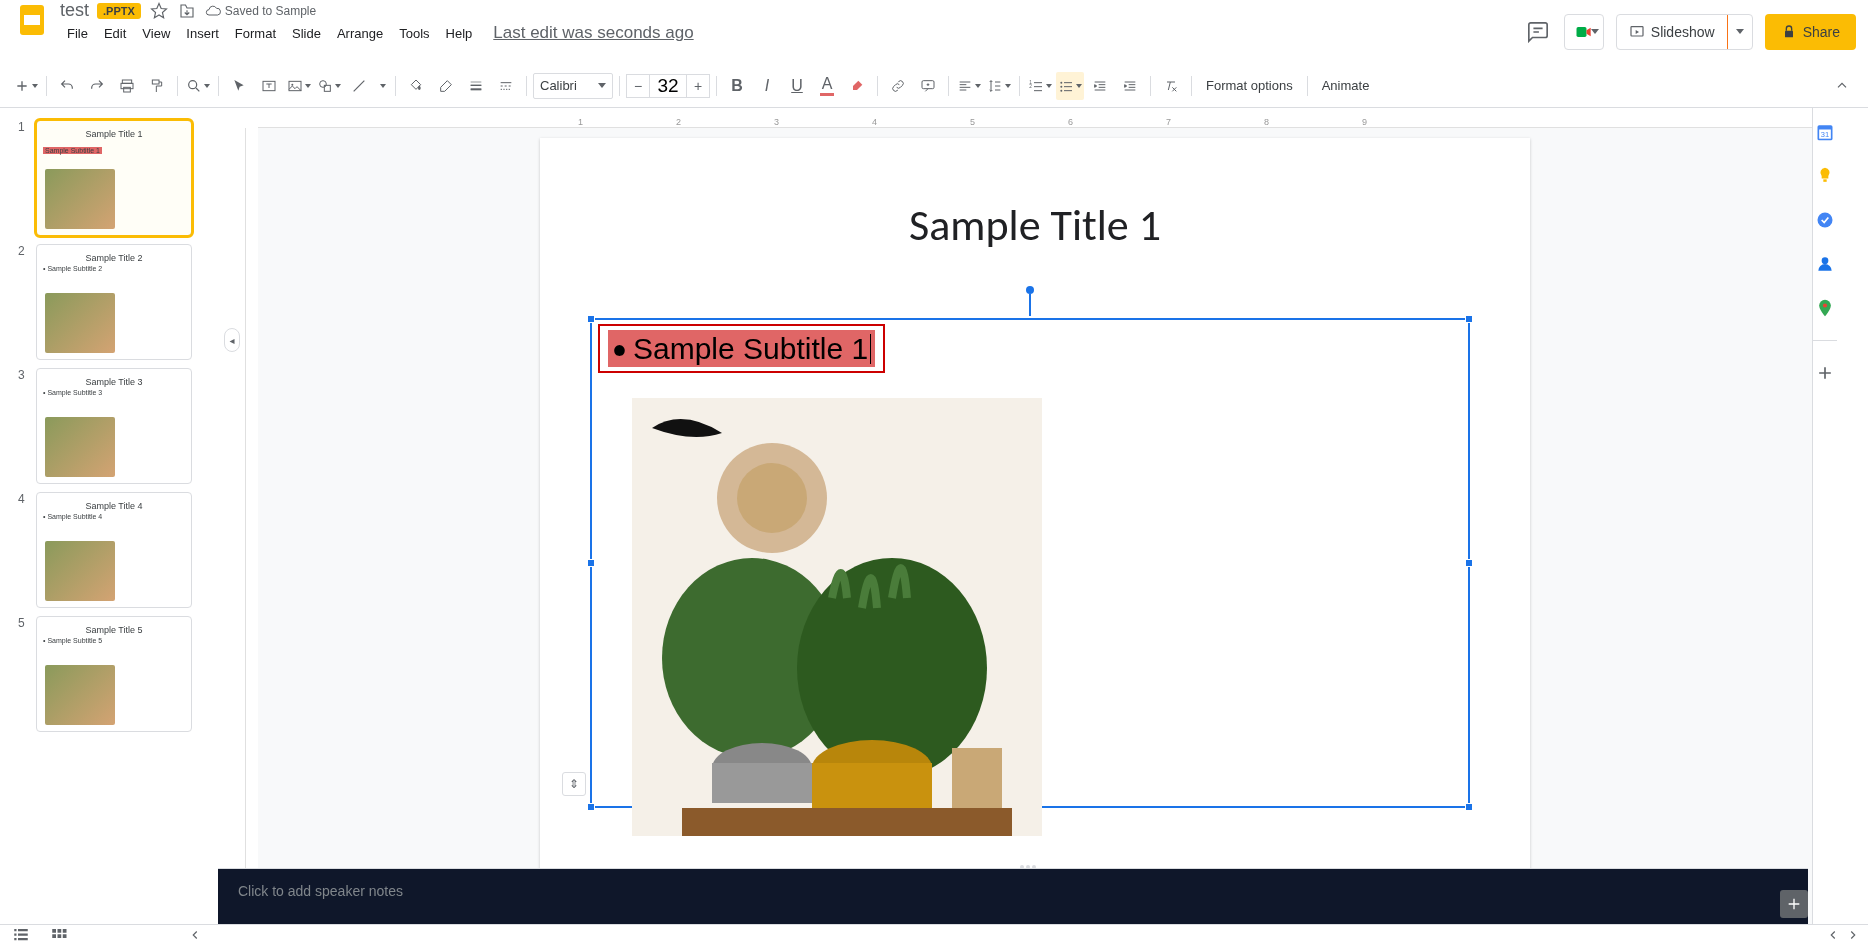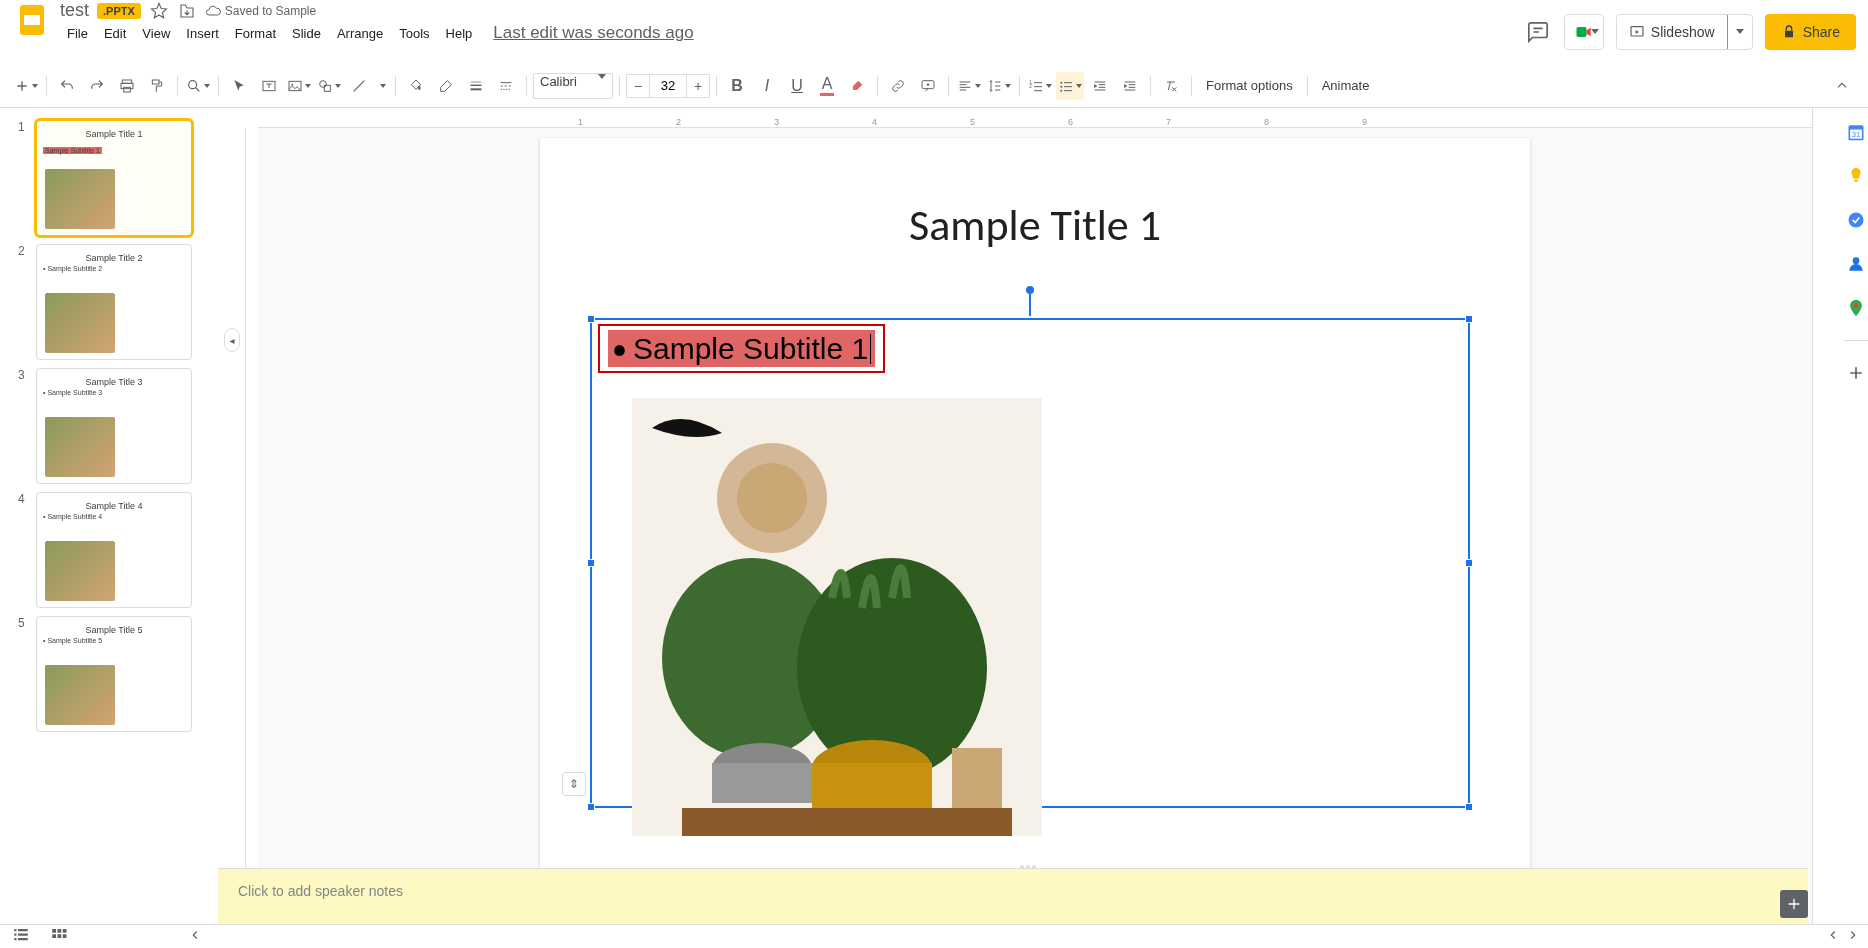--- a/index.html
+++ b/index.html
@@ -25,25 +25,25 @@
 .slideshow-main { display:flex; align-items:center; gap:6px; padding:0 12px; font-size:14px; color:#3c4043; border-right:1px solid #f97316; height:100%; }
 .slideshow-drop { width:24px; display:flex; align-items:center; justify-content:center; }
 .share-btn { background:#fbbc04; border-radius:4px; height:36px; padding:0 16px; display:flex; align-items:center; gap:6px; font-size:14px; font-weight:500; color:#3c4043; }
 
 
 .toolbar { height:44px; border-bottom:1px solid #dadce0; display:flex; align-items:center; padding:0 12px; gap:2px; }
 .tbtn { min-width:28px; height:28px; display:flex; align-items:center; justify-content:center; color:#5f6368; border-radius:2px; cursor:pointer; position:relative; }
 .tbtn.drop::after { content:""; border-left:3px solid transparent; border-right:3px solid transparent; border-top:4px solid #5f6368; margin-left:2px; }
 .tbtn.active { background:#fff3d6; }
 .sep { width:1px; height:20px; background:#dadce0; margin:0 4px; }
-.font-sel { min-width:80px; height:26px; border:1px solid #dadce0; border-radius:2px; display:flex; padding:0 6px; font-size:13px; color:#3c4043; position:relative; }
+.font-sel { min-width:80px; height:26px; border:1px solid #dadce0; border-radius:2px; display:flex; align-items:center; padding:0 6px; font-size:13px; color:#3c4043; position:relative; }
 .font-sel::after { content:""; border-left:4px solid transparent; border-right:4px solid transparent; border-top:5px solid #5f6368; position:absolute; right:6px; }
 .size-group { display:flex; align-items:center; }
 .size-btn { width:24px; height:24px; border:1px solid #dadce0; display:flex; align-items:center; justify-content:center; font-size:14px; color:#5f6368; }
-.size-input { width:36px; height:24px; border:1px solid #dadce0; border-left:0; border-right:0; text-align:center; font-size:13px; }
+.size-input { width:36px; height:24px; border:1px solid #dadce0; border-left:0; border-right:0; text-align:center; font-size:19px; }
 .tlabel { font-size:13px; color:#3c4043; padding:0 8px; cursor:pointer; }
 .collapse { margin-left:auto; }
 
 
 .main { display:flex; height:calc(100% - 64px - 44px - 24px); }
 .thumbs { width:218px; border-right:0; padding:8px 0; overflow:auto; background:#fff; }
 .thumb-row { display:flex; padding:4px 10px 4px 18px; gap:6px; }
 .thumb-num { font-size:12px; color:#5f6368; width:12px; }
 .thumb { width:156px; height:116px; border:1px solid #dadce0; border-radius:4px; background:#fff; position:relative; overflow:hidden; cursor:pointer; }
 .thumb.sel { outline:3px solid #fbbc04; outline-offset:-1px; background:#fffef7; }
@@ -67,25 +67,25 @@
 .handle.mb { bottom:-5px; left:50%; margin-left:-4px; }
 .rot { position:absolute; top:-34px; left:50%; margin-left:-4px; width:8px; height:8px; background:#1a73e8; border-radius:50%; }
 .rot::after { content:""; position:absolute; top:8px; left:3px; width:2px; height:22px; background:#1a73e8; }
 .subtitle-wrap { position:absolute; top:4px; left:6px; border:2px solid #cc0000; padding:4px 8px; }
 .subtitle { font-size:30px; font-family:Calibri,Arial,sans-serif; background:#e06666; padding:0 4px; display:flex; align-items:center; }
 .subtitle::before { content:"• "; margin-right:6px; }
 .cursor { display:inline-block; width:1px; height:30px; background:#000; margin-left:2px; vertical-align:middle; }
 .slide-img { position:absolute; top:78px; left:40px; width:410px; height:438px; background:linear-gradient(180deg,#f5f0e8 0%,#f5f0e8 30%,#6b8e4e 30%,#4a6b3a 70%,#8b5a2b 70%,#654321 100%); }
 .expand-toggle { position:absolute; bottom:10px; left:-30px; width:24px; height:24px; border:1px solid #dadce0; border-radius:3px; background:#fff; display:flex; align-items:center; justify-content:center; font-size:12px; color:#5f6368; }
 
-.notes { position:absolute; bottom:24px; left:218px; right:60px; height:56px; border-top:1px solid #dadce0; background:#fef9c3; padding:14px 20px; font-size:14px; color:#80868b; }
+.notes { position:absolute; bottom:24px; left:218px; right:60px; height:56px; border-top:1px solid #dadce0; background:#0f172a; padding:14px 20px; font-size:14px; color:#80868b; }
 .notes-handle { position:absolute; top:-4px; left:50%; width:30px; height:6px; display:flex; justify-content:center; gap:2px; cursor:ns-resize; }
 .notes-handle span { width:4px; height:4px; background:#dadce0; border-radius:50%; }
 
-.right-panel { width:56px; border-left:1px solid #dadce0; display:flex; flex-direction:column; align-items:flex-end; padding-top:12px; gap:20px; }
+.right-panel { width:56px; border-left:1px solid #dadce0; display:flex; flex-direction:column; align-items:flex-start; padding-top:12px; gap:20px; }
 .rp-icon { width:24px; height:24px; display:flex; align-items:center; justify-content:center; cursor:pointer; }
 .rp-icon svg { width:20px; height:20px; }
 .rp-sep { width:24px; height:1px; background:#dadce0; }
 
 .footer { position:absolute; bottom:0; left:0; right:0; height:24px; border-top:1px solid #dadce0; display:flex; align-items:center; padding:0 12px; background:#fff; }
 .footer-left { display:flex; gap:20px; }
 .footer-icon { color:#5f6368; cursor:pointer; }
 .footer-collapse { cursor:pointer; color:#5f6368; margin-left:120px; }
 .explore { position:absolute; right:60px; bottom:30px; width:28px; height:28px; background:#5f6368; border-radius:3px; display:flex; align-items:center; justify-content:center; color:#fff; }
 .footer-right { position:absolute; right:8px; display:flex; gap:6px; color:#5f6368; }

